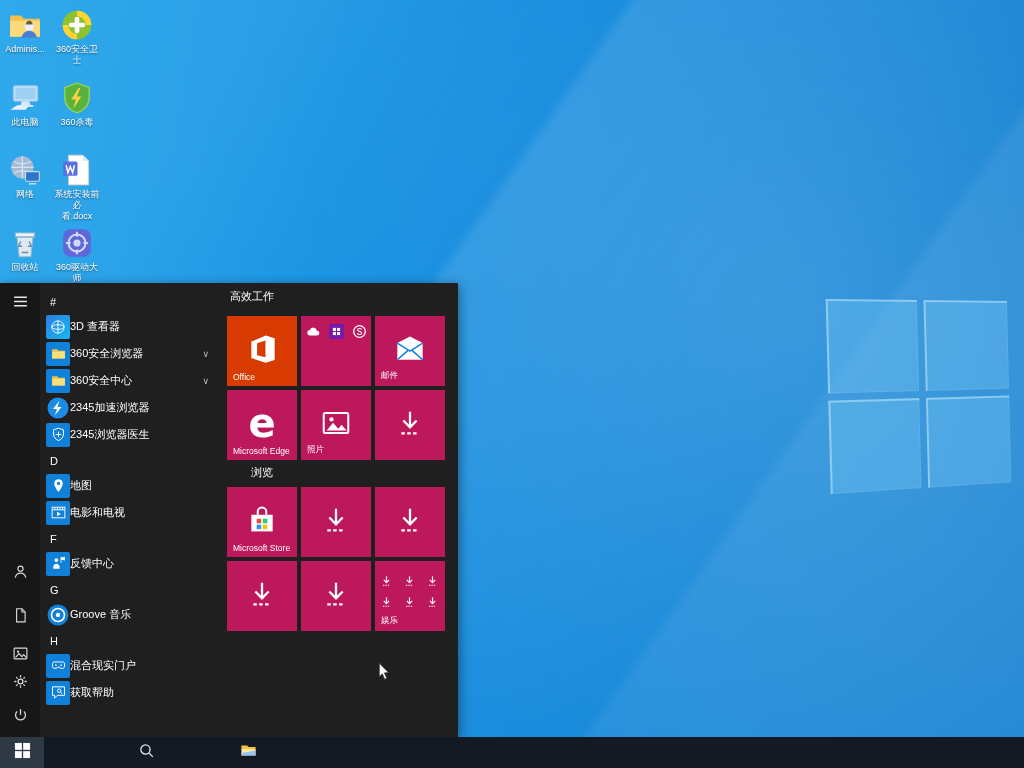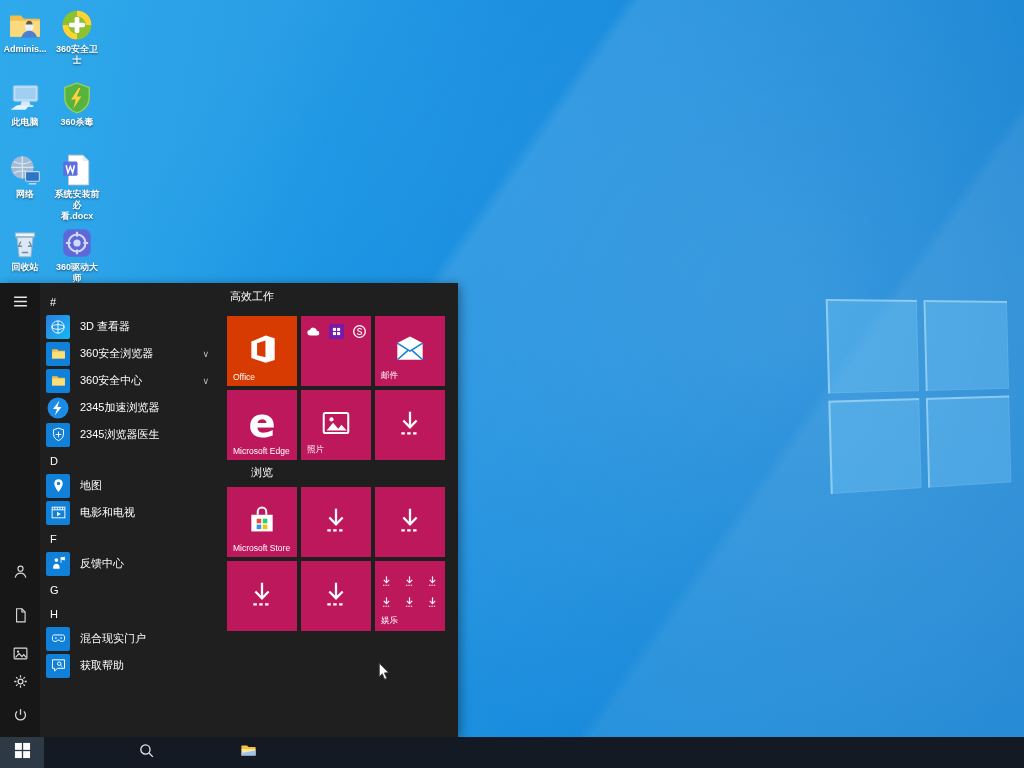--- a/index.html
+++ b/index.html
@@ -12,21 +12,21 @@
       radial-gradient(circle at 78% 42%, rgba(255,255,255,0.14), rgba(255,255,255,0) 55%),
       linear-gradient(125deg, rgba(255,255,255,0.10) 18%, rgba(255,255,255,0.02) 40%, rgba(255,255,255,0.12) 41%, rgba(255,255,255,0.04) 70%, rgba(255,255,255,0.10) 71%),
       linear-gradient(100deg,#17a0ea 0%,#0e89de 45%,#0c7ccf 100%);}
   #win-logo{position:absolute;left:828px;top:300px;width:188px;height:188px;
     display:grid;grid-template-columns:1fr 1fr;grid-template-rows:1fr 1fr;gap:7px;
     transform:perspective(700px) rotateY(16deg) rotateZ(-1.5deg);}
   #win-logo .pane{background:rgba(125,205,250,0.32);
     box-shadow:inset 2px 2px 0 rgba(215,245,255,0.45), inset -1px -1px 0 rgba(255,255,255,0.08);}
 
   
-  .desktop-icon{position:absolute;width:50px;text-align:center;cursor:default;font-weight:bold;}
+  .desktop-icon{position:absolute;width:50px;text-align:center;cursor:default;}
   .desktop-icon .dicon{display:block;width:34px;height:34px;margin:0 auto 2px;}
   .desktop-icon .dicon svg{width:34px;height:34px;}
   .desktop-icon .dlabel{color:#fff;font-size:9px;line-height:11px;white-space:pre-line;
     text-shadow:0 1px 2px rgba(0,0,0,0.55);}
 
   
   #taskbar{position:absolute;left:0;bottom:0;width:1024px;height:31px;background:#131a24;
     display:flex;align-items:stretch;z-index:40;}
   .tb-btn{width:44px;display:flex;align-items:center;justify-content:center;}
   #tb-start{background:#2d3945;}
@@ -37,21 +37,21 @@
   
   #start-menu{position:absolute;left:0;top:283px;width:458px;height:454px;background:#1f1f1f;
     z-index:30;box-shadow:2px 2px 10px rgba(0,0,0,0.4);}
   
   #rail{position:absolute;left:0;top:0;width:40px;height:100%;background:#171717;}
   .rail-btn{position:absolute;left:8px;width:24px;height:24px;display:flex;align-items:center;justify-content:center;}
   .rail-btn svg{width:17px;height:17px;}
   
   #app-list{position:absolute;left:40px;top:0;width:185px;height:100%;padding-top:6px;overflow:hidden;}
   .al-header{height:24px;padding:7px 0 0 10px;color:#fff;font-size:11px;}
-  .al-row{height:27px;display:flex;align-items:center;gap:10px;padding-left:6px;color:#fff;font-size:11px;}
+  .al-row{height:27px;display:flex;align-items:center;padding-left:6px;color:#fff;font-size:11px;}
   .al-icon{width:24px;height:24px;flex:0 0 24px;display:flex;align-items:center;justify-content:center;border-radius:2px;}
   .al-icon svg{width:24px;height:24px;}
   .al-icon.sq{background:#1180d8;}
   .al-icon.sq svg{width:17px;height:17px;}
   .al-icon.grad3d{background:linear-gradient(135deg,#2b7de0,#15b9f3);}
   .al-icon.grad3d svg{width:18px;height:18px;}
   .al-icon.gradpaint{background:linear-gradient(135deg,#3b4fd8,#b32bd0 55%,#e6452c);}
   .al-icon.gradpaint svg{width:16px;height:16px;}
   .al-label{white-space:nowrap;overflow:hidden;}
   .al-chevron{margin-left:auto;margin-right:16px;color:#bdbdbd;font-size:9px;}
@@ -279,20 +279,30 @@
             <svg viewBox="0 0 24 24" fill="#fff">
               <circle cx="9" cy="7.2" r="2.6"></circle>
               <path d="M4.5 19.5v-2.8c0-2.5 2-4.5 4.5-4.5s4.5 2 4.5 4.5v2.8z"></path>
               <path d="M15.5 3.5l5.5-1.2v5.4l-5.5-1.2z"></path>
               <rect x="15" y="3" width="1.2" height="8"></rect>
             </svg>
           </span>
           <span class="al-label">反馈中心</span>
         </div>
         <div class="al-header">G</div>
+        <div class="al-row">
+          <span class="al-icon ">
+            <svg viewBox="0 0 24 24">
+              <circle cx="12" cy="12" r="10.5" fill="#1180d8"></circle>
+              <circle cx="12" cy="12" r="6.5" fill="none" stroke="#fff" stroke-width="1.6"></circle>
+              <circle cx="12" cy="12" r="2.2" fill="#fff"></circle>
+            </svg>
+          </span>
+          <span class="al-label">Groove 音乐</span>
+        </div>
         <div class="al-header">H</div>
         <div class="al-row">
           <span class="al-icon sq">
             <svg viewBox="0 0 24 24" fill="none" stroke="#fff" stroke-width="1.4">
               <path d="M3.5 9.5C3.5 8 4.7 7 6.2 7h11.6c1.5 0 2.7 1 2.7 2.5v3.8c0 1.5-1.2 2.7-2.7 2.7h-3.1l-1.3-1.8h-2.8L9.3 16H6.2c-1.5 0-2.7-1.2-2.7-2.7z"></path>
               <circle cx="8.3" cy="11.3" r="1.2" fill="#fff" stroke="none"></circle>
               <circle cx="15.7" cy="11.3" r="1.2" fill="#fff" stroke="none"></circle>
             </svg>
           </span>
           <span class="al-label">混合现实门户</span>

